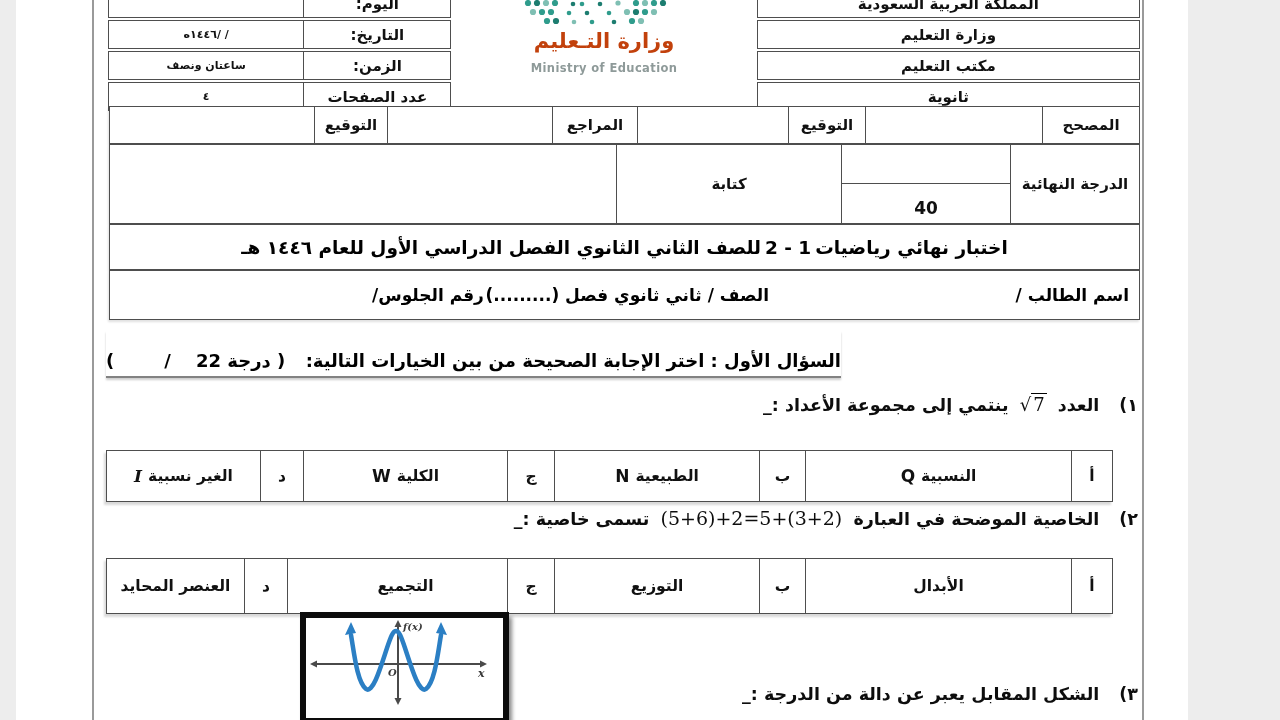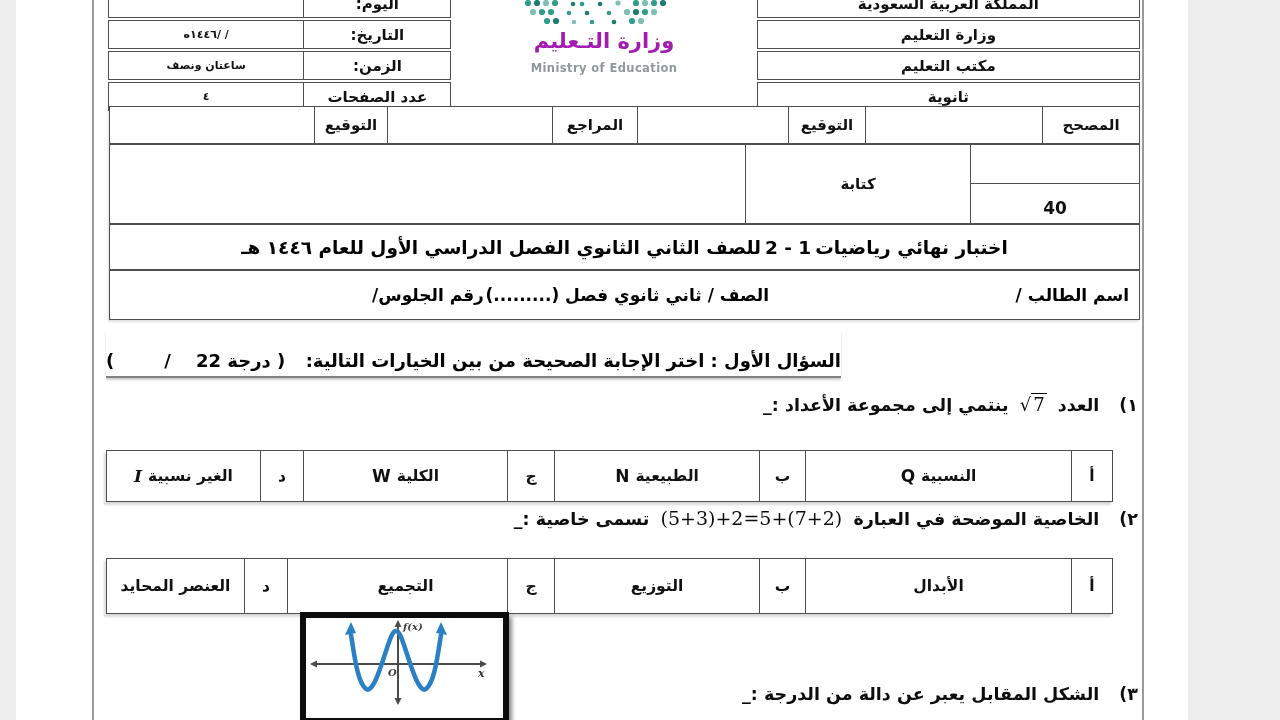--- a/index.html
+++ b/index.html
@@ -13,21 +13,21 @@
   .hdr{position:absolute;top:-11px;right:0;width:1032px;display:flex;gap:2px;}
   .mini-table{display:flex;flex-direction:column;gap:2px;}
   .mini-row{height:27px;border:1.6px solid #4e4e4e;display:flex;align-items:center;background:#fff;}
   .mini-row .lbl{width:146px;height:100%;display:flex;align-items:center;justify-content:center;
                  border-left:1.6px solid #4e4e4e;font-size:15px;font-weight:600;}
   .mini-row .val{flex:1;text-align:center;font-size:11px;font-weight:700;}
   .mini-row.single{justify-content:center;font-size:15px;font-weight:600;}
   .logo-box{position:relative;width:302px;}
   .logo-dots{position:absolute;top:-8px;left:50%;transform:translateX(-50%);}
   .logo-ar{position:absolute;top:40px;width:100%;text-align:center;font-size:21px;font-weight:bold;
-           color:#a21caf;letter-spacing:1px;}
+           color:#c2410c;letter-spacing:1px;}
   .logo-en{position:absolute;top:72px;width:100%;text-align:center;font-size:11.5px;color:#8e9a99;
            letter-spacing:.4px;font-weight:600;}
 
   
   .bar{position:absolute;right:0;width:1029px;border:1.6px solid #4e4e4e;background:#fff;
        box-shadow:-1px 2px 2px rgba(0,0,0,.12);display:flex;}
   .cell{height:100%;display:flex;align-items:center;justify-content:center;
         border-left:1.6px solid #4e4e4e;font-size:15px;font-weight:600;}
   .cell:last-child{border-left:none;}
   .sig{top:106px;height:36px;}
@@ -181,20 +181,21 @@
       <div class="cell" style="width:176px;"></div>
       <div class="cell" style="width:76px;">التوقيع</div>
       <div class="cell" style="width:150px;"></div>
       <div class="cell" style="width:84px;">المراجع</div>
       <div class="cell" style="width:164px;"></div>
       <div class="cell" style="width:72px;">التوقيع</div>
       <div class="cell" style="flex:1;"></div>
     </div>
 
     <div class="bar grade">
+      <div class="cell" style="width:128px;">الدرجة النهائية</div>
       <div class="cell score-split" style="width:168px;gap:8px;">
         <div class="score-top"></div>
         <div class="score-bottom">40</div>
       </div>
       <div class="cell" style="width:224px;">كتابة</div>
       <div class="cell" style="flex:1;"></div>
     </div>
 
     <div class="bar titlebar">
       <span>اختبار نهائي رياضيات</span>
@@ -239,21 +240,21 @@
       <div class="cell lt" style="width:42px;">د</div>
       <div class="cell" style="flex:1;">
         <span>الغير نسبية</span>
           <span class="sym it">I</span>
       </div>
     </div>
 
     <div class="q" style="top:507px;">
       <span class="qnum">٢)</span>
       <span>الخاصية الموضحة في العبارة</span>
-      <span class="math" style="font-size:19px;">(5+3)+2=5+(7+2)</span>
+      <span class="math" style="font-size:19px;">(5+6)+2=5+(3+2)</span>
       <span>تسمى خاصية :_</span>
     </div>
 
     <div class="anstable t2">
       <div class="cell lt" style="width:40px;">أ</div>
       <div class="cell" style="width:265px;">الأبدال</div>
       <div class="cell lt" style="width:45px;">ب</div>
       <div class="cell" style="width:204px;">التوزيع</div>
       <div class="cell lt" style="width:46px;">ج</div>
       <div class="cell" style="width:203px;padding-left:16px;">التجميع</div>

